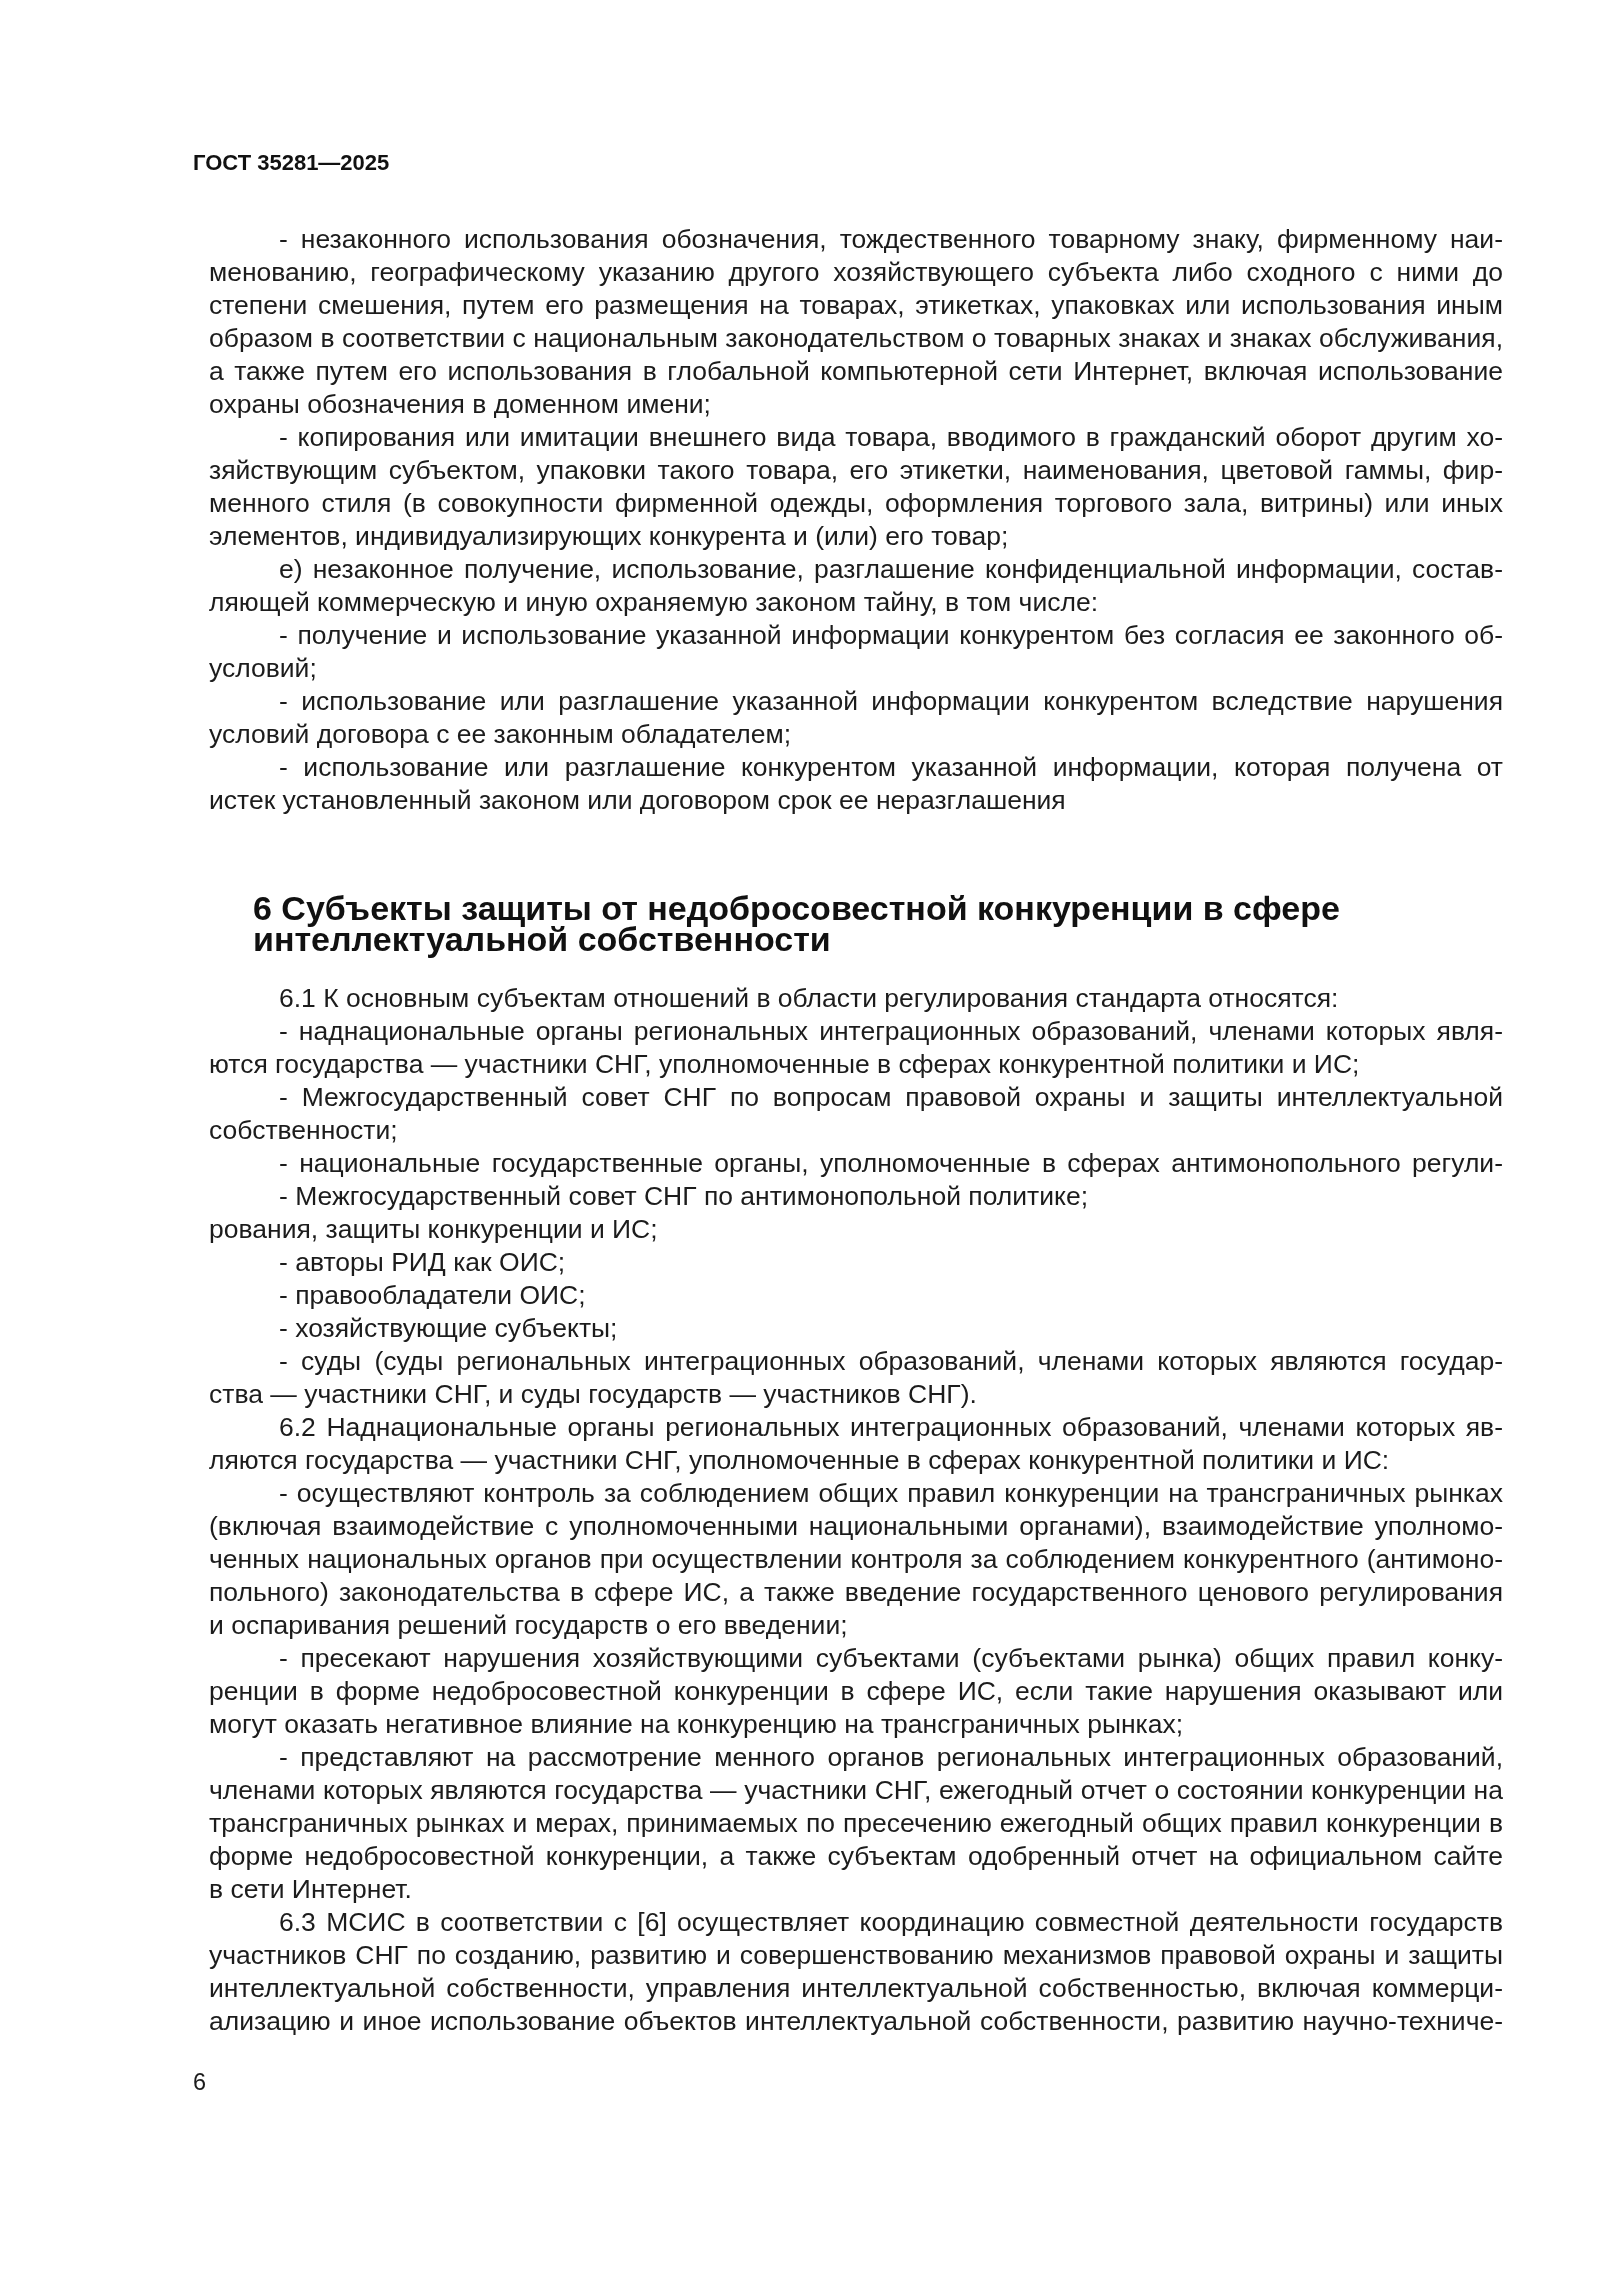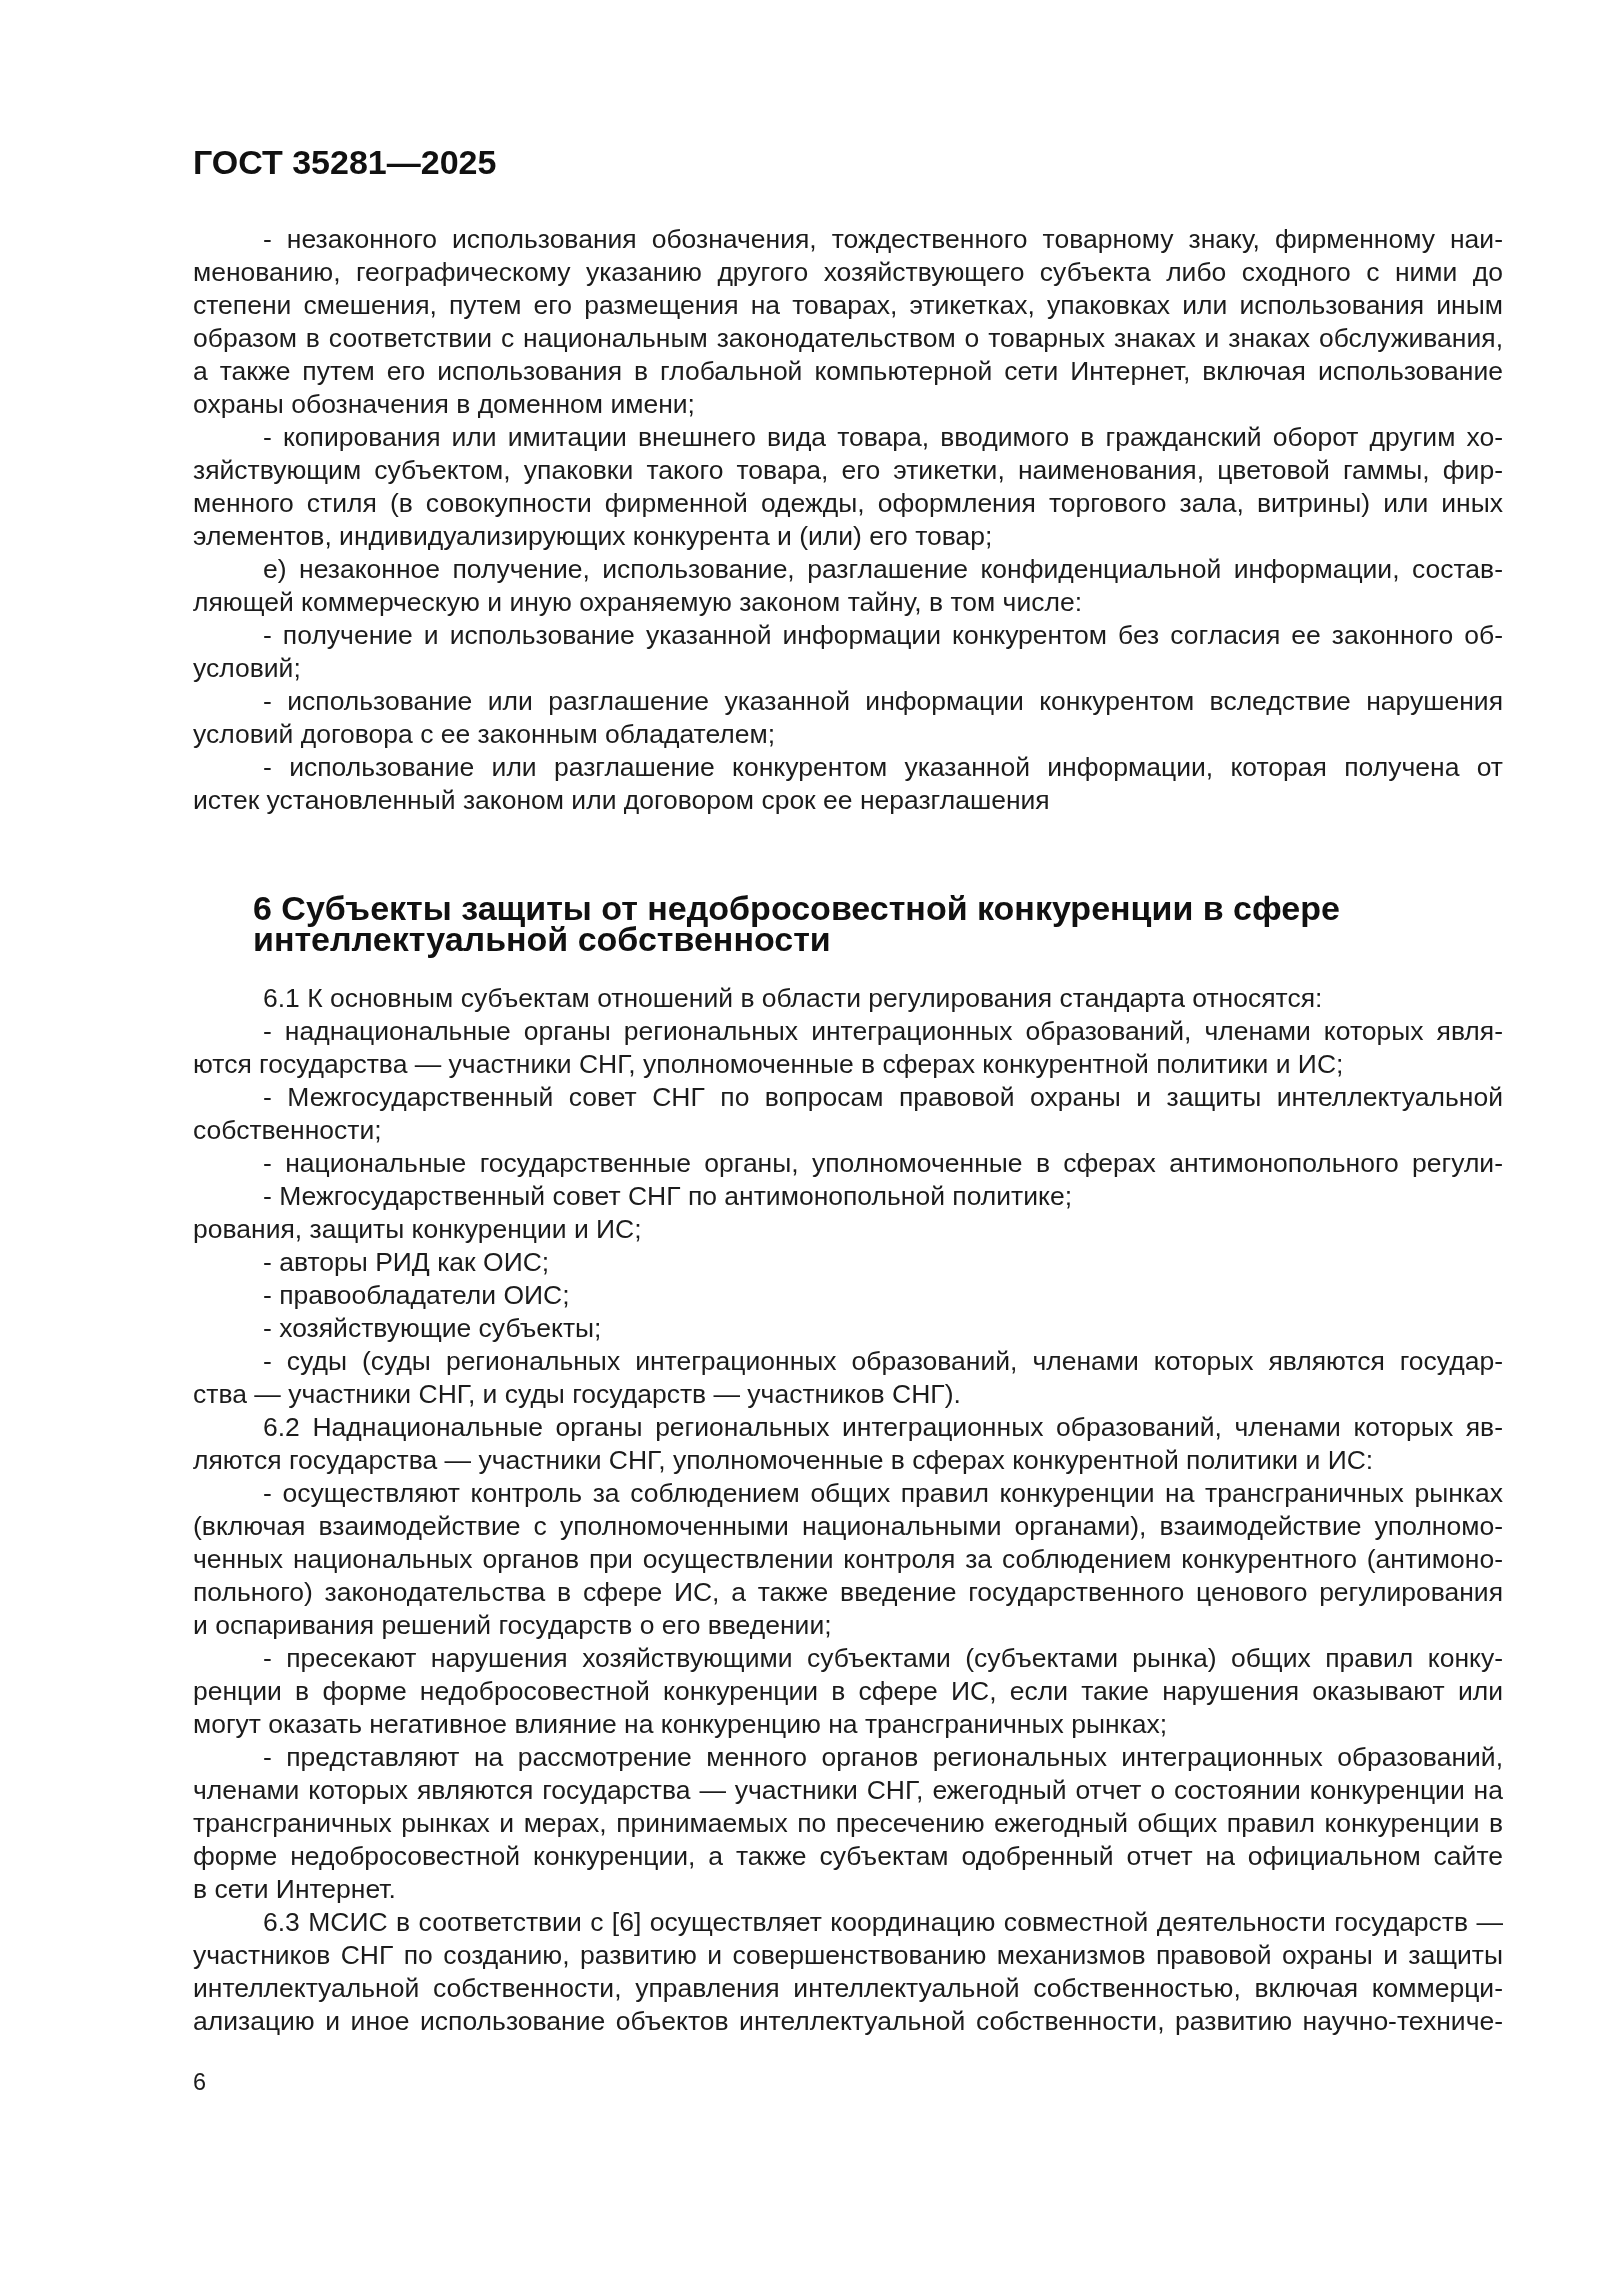--- a/index.html
+++ b/index.html
@@ -12,21 +12,21 @@
     height: 2293px;
     position: relative;
     overflow: hidden;
     font-family: "Liberation Sans", "DejaVu Sans", sans-serif;
     color: #1a1a1a;
   }
   .page-header {
     position: absolute;
     left: 193px;
     top: 147px;
-    font-size: 34px;
+    font-size: 22px;
     line-height: 31px;
     font-weight: bold;
     color: #111111;
     white-space: nowrap;
   }
   .block {
     position: absolute;
     left: 193px;
     width: 1310px;
     font-size: 26.5px;
@@ -38,20 +38,21 @@
     line-height: 33px;
     text-align: justify;
     text-align-last: justify;
     white-space: nowrap;
     overflow: visible;
   }
   .block .line.justify {
     white-space: normal;
     height: 33px;
     overflow: hidden;
+    margin-left: 16px;
   }
   .block .line.indent {
     padding-left: 70px;
   }
   .block .line.last {
     text-align: left;
     text-align-last: left;
   }
   #block-1 { top: 223px; }
   #block-2 { top: 982px; }

